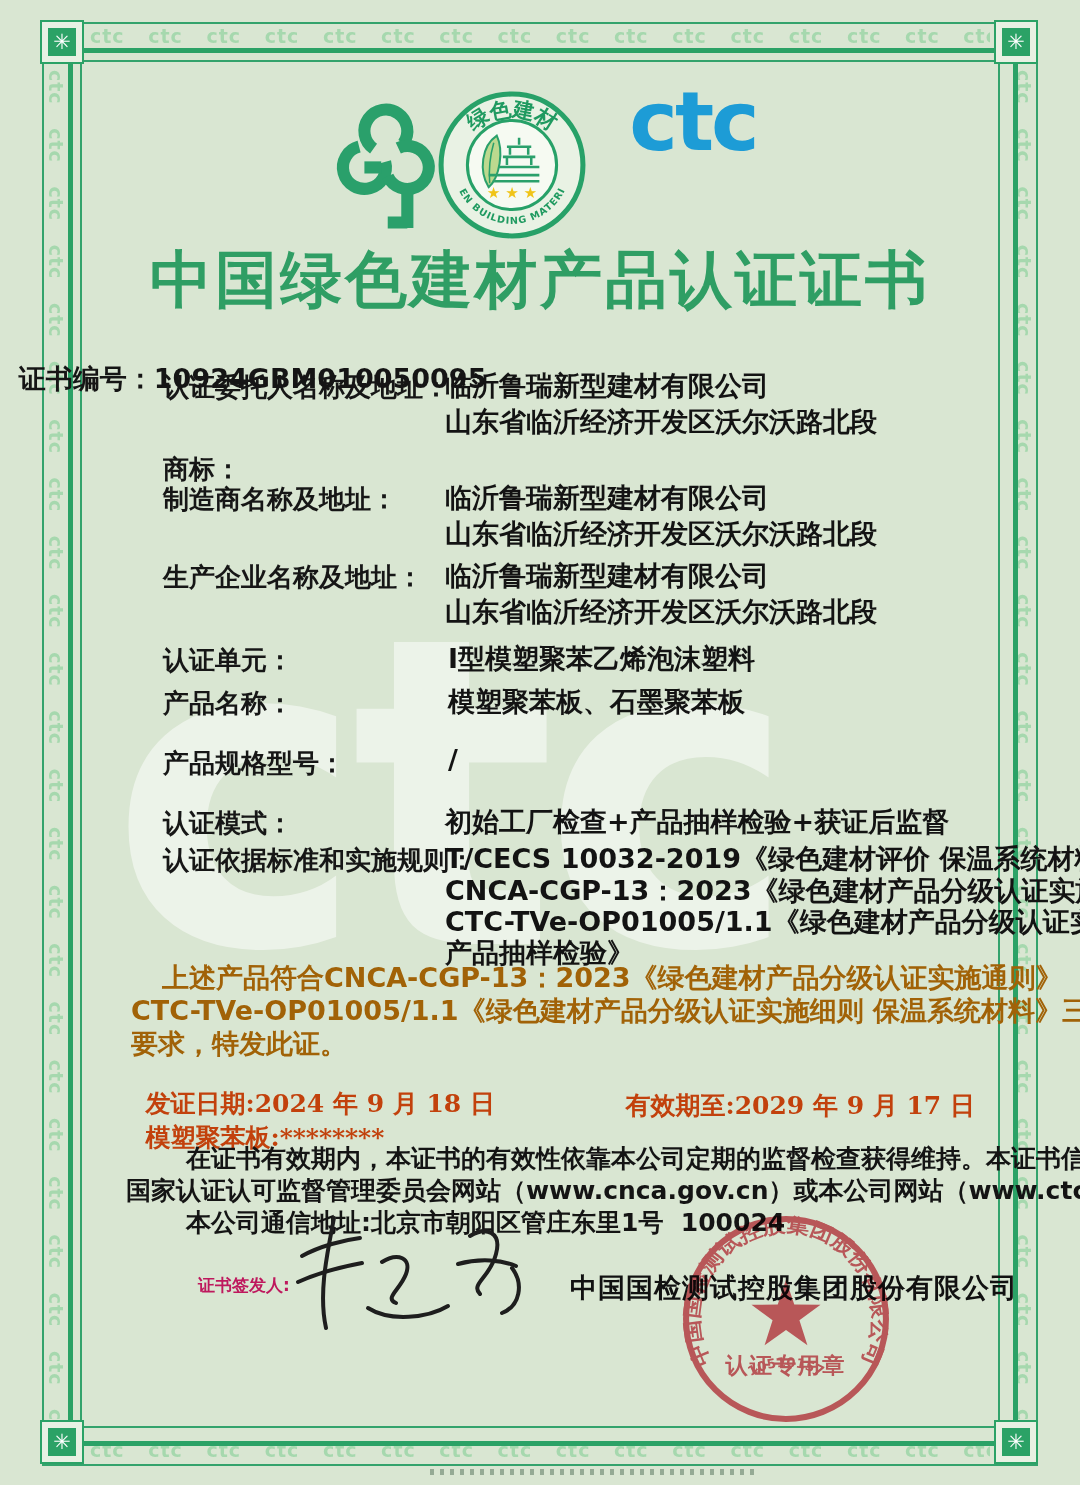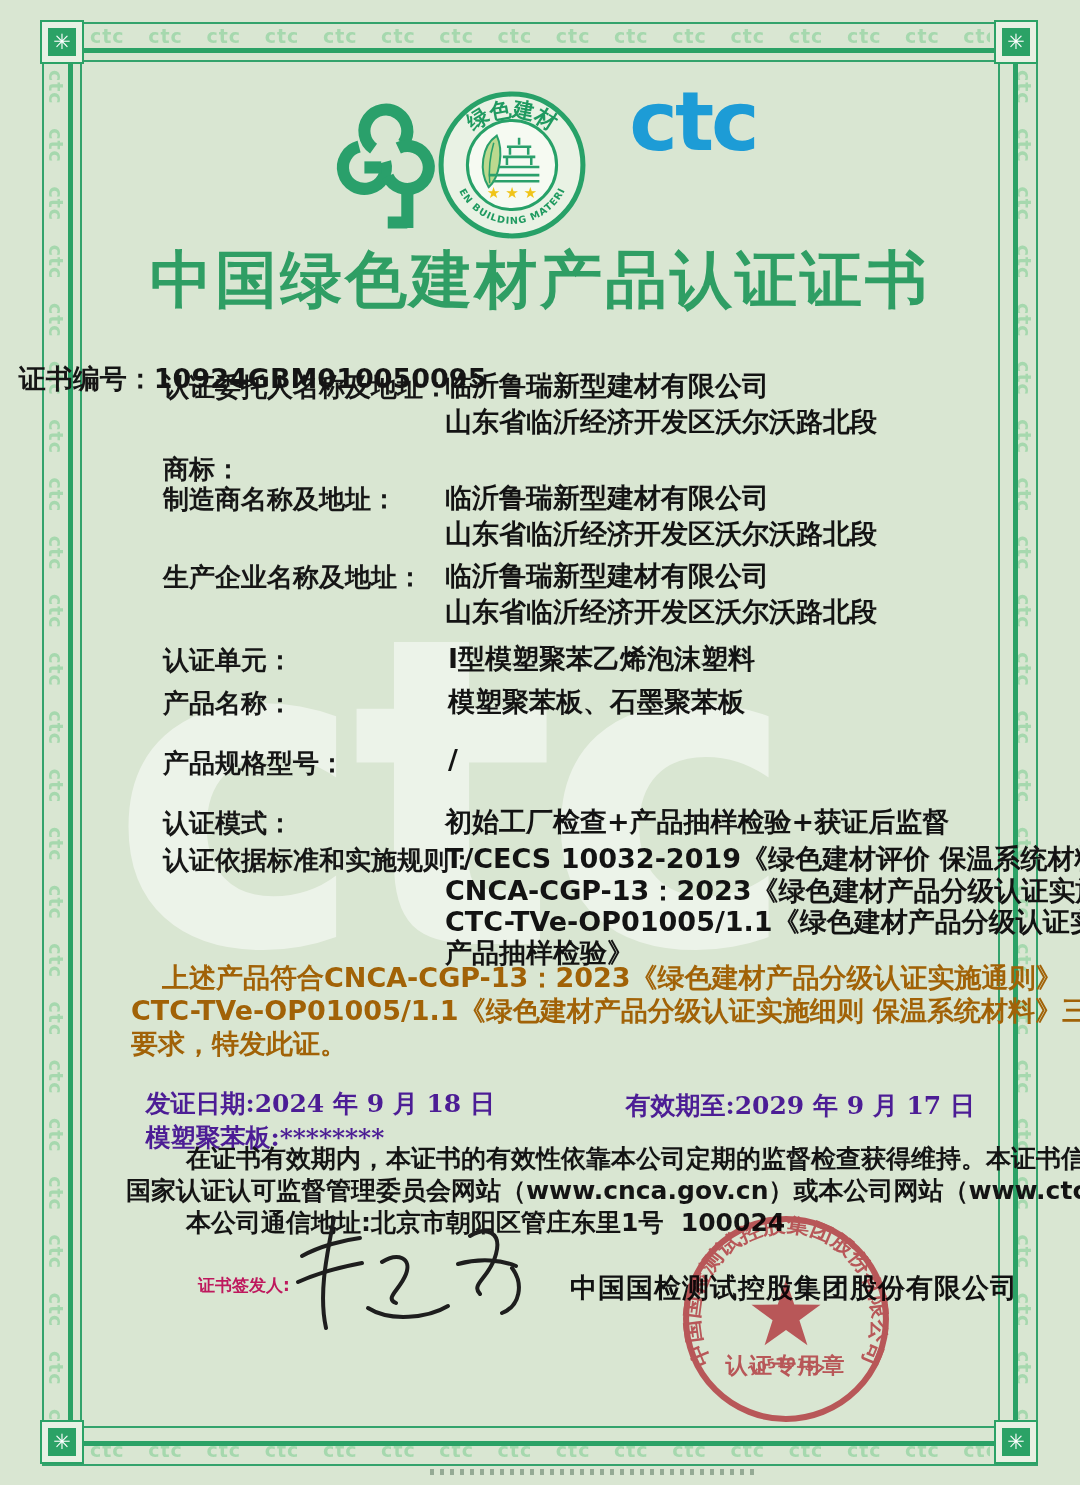--- a/index.html
+++ b/index.html
@@ -39,21 +39,21 @@
   .ctc-sub{font-size:36px;font-weight:bold;color:#1c1c1c;letter-spacing:2px;margin-top:6px;}
   
   .title{position:absolute;left:0;top:238px;width:1080px;text-align:center;
      font-family:"DejaVu Serif","DejaVu Sans",serif;font-weight:bold;font-size:62px;
      color:#2f9e64;letter-spacing:3px;}
   .certno{position:absolute;left:0;top:330px;width:1080px;text-align:left;
      font-size:27px;font-weight:bold;color:#151515;white-space:pre;}
   .lbl{position:absolute;font-size:26px;font-weight:bold;color:#161616;white-space:pre;}
   .val{position:absolute;font-size:27px;font-weight:bold;color:#131313;white-space:pre;}
   .stmt{position:absolute;font-size:27px;font-weight:bold;color:#a16207;white-space:pre;}
-  .date-line{position:absolute;font-size:25px;font-weight:bold;color:#4c1d95;white-space:pre;
+  .date-line{position:absolute;font-size:25px;font-weight:bold;color:#c2410c;white-space:pre;
      font-family:"DejaVu Serif","DejaVu Sans",serif;}
   .notice{position:absolute;font-size:25px;font-weight:bold;color:#141414;white-space:pre;}
   .signer-lbl{position:absolute;left:198px;top:1274px;font-size:17px;font-weight:bold;color:#be185d;}
   .company{position:absolute;left:570px;top:1270px;font-size:27px;font-weight:bold;color:#111;
      letter-spacing:1px;}
   .signature{position:absolute;left:282px;top:1210px;}
   .seal{position:absolute;left:680px;top:1213px;mix-blend-mode:multiply;opacity:.92;}
   .cutoff{position:absolute;left:430px;top:1469px;width:330px;height:6px;opacity:.55;
      background:repeating-linear-gradient(90deg,#5d7a63 0 4px,transparent 4px 10px);}
 </style>

